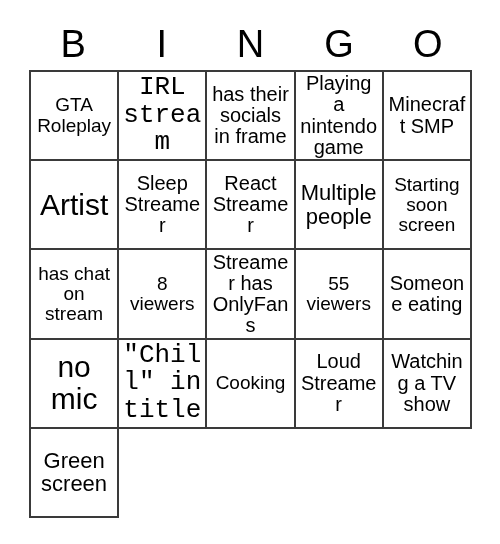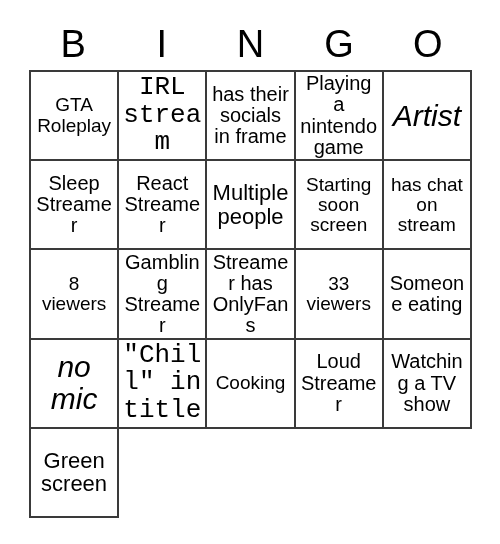--- a/index.html
+++ b/index.html
@@ -74,21 +74,21 @@
   }
   .cell-text {
     display: block;
     width: 100%;
     line-height: 1.06;
     color: #000000;
     word-wrap: break-word;
   }
 
   
-  .fs-xxl .cell-text { font-size: 30px; font-style: italic; }
+  .fs-xxl .cell-text { font-size: 30px; }
   .fs-xl  .cell-text { font-size: 26px; font-family: Liberation Mono, monospace; }
   .fs-lg  .cell-text { font-size: 22px; }
   .fs-md  .cell-text { font-size: 19px; }
   .fs-sm  .cell-text { font-size: 20px; }
 </style>
 </head>
 <body>
 
 <div id="bingo-card">
 
@@ -107,20 +107,23 @@
       </div>
       <div class="bingo-cell fs-xl">
         <span class="cell-text">IRL stream</span>
       </div>
       <div class="bingo-cell fs-sm">
         <span class="cell-text">has their socials in frame</span>
       </div>
       <div class="bingo-cell fs-sm">
         <span class="cell-text">Playing a nintendo game</span>
       </div>
+      <div class="bingo-cell fs-sm">
+        <span class="cell-text">Minecraft SMP</span>
+      </div>
       <div class="bingo-cell fs-xxl">
         <span class="cell-text">Artist</span>
       </div>
       <div class="bingo-cell fs-sm">
         <span class="cell-text">Sleep Streamer</span>
       </div>
       <div class="bingo-cell fs-sm">
         <span class="cell-text">React Streamer</span>
       </div>
       <div class="bingo-cell fs-lg">
@@ -129,27 +132,24 @@
       <div class="bingo-cell fs-md">
         <span class="cell-text">Starting soon screen</span>
       </div>
       <div class="bingo-cell fs-md">
         <span class="cell-text">has chat on stream</span>
       </div>
       <div class="bingo-cell fs-md">
         <span class="cell-text">8 viewers</span>
       </div>
       <div class="bingo-cell fs-sm">
-        <span class="cell-text">Gambling Streamer</span>
-      </div>
-      <div class="bingo-cell fs-sm">
         <span class="cell-text">Streamer has OnlyFans</span>
       </div>
       <div class="bingo-cell fs-md">
-        <span class="cell-text">33 viewers</span>
+        <span class="cell-text">55 viewers</span>
       </div>
       <div class="bingo-cell fs-sm">
         <span class="cell-text">Someone eating</span>
       </div>
       <div class="bingo-cell fs-xxl">
         <span class="cell-text">no mic</span>
       </div>
       <div class="bingo-cell fs-xl">
         <span class="cell-text">"Chill" in title</span>
       </div>

